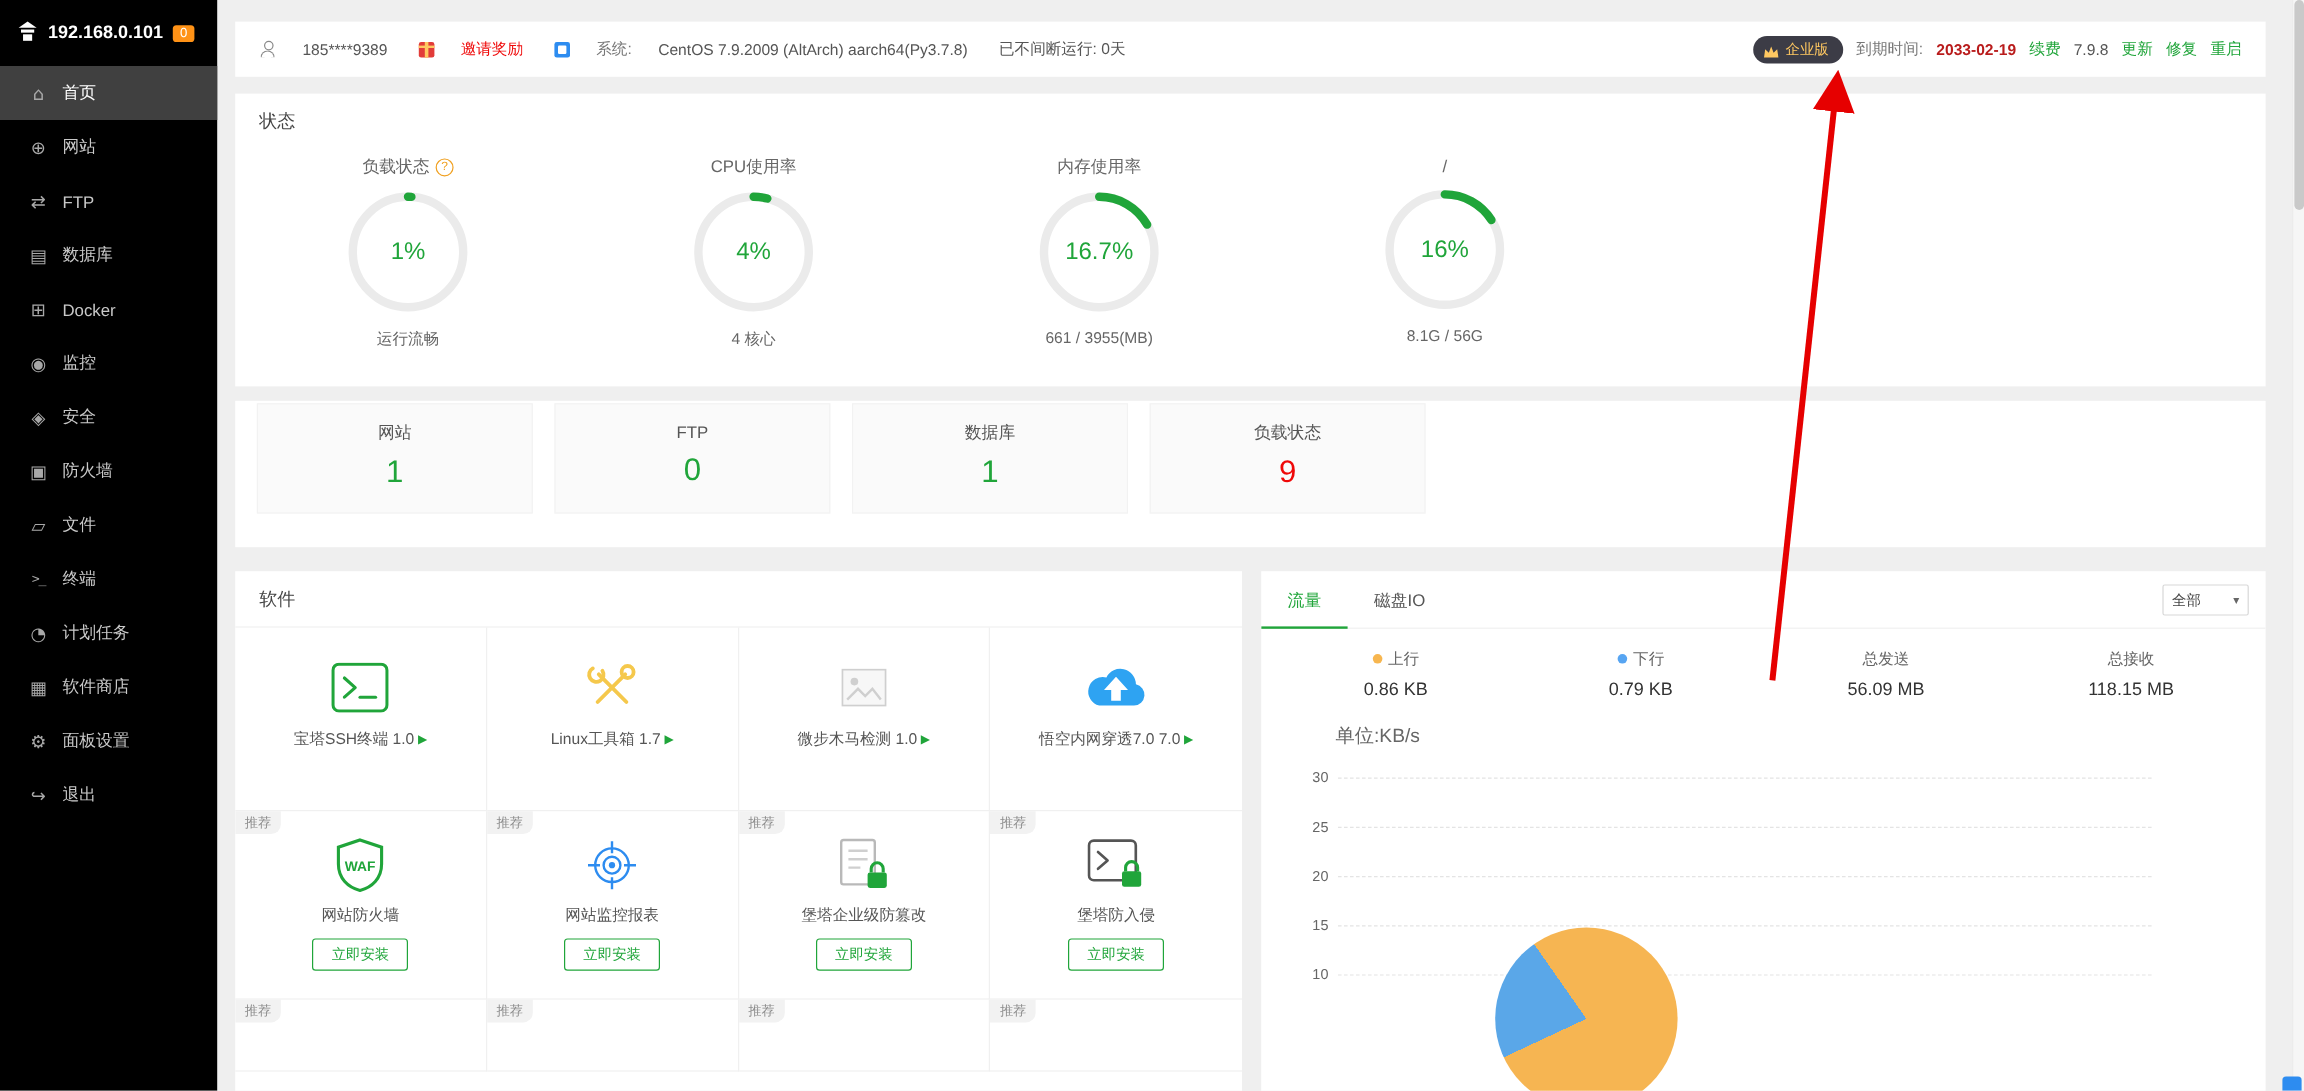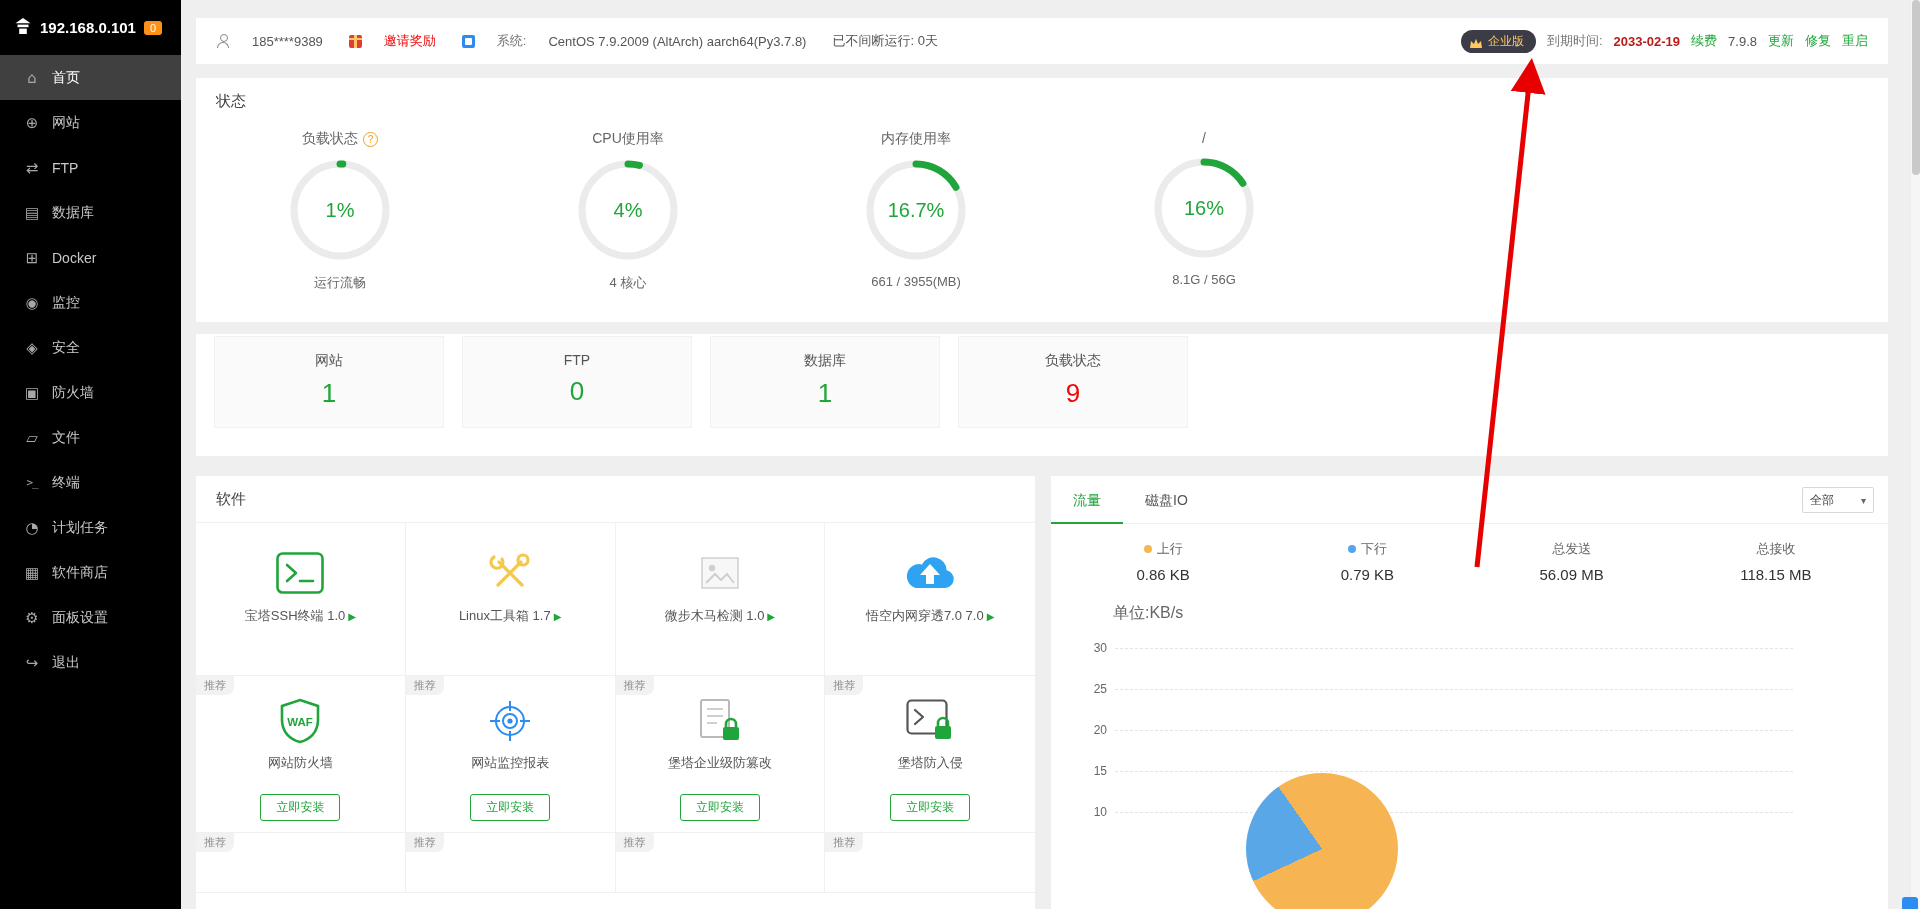--- a/index.html
+++ b/index.html
@@ -72,21 +72,21 @@
   .sw-cell { border-right:1px solid #f0f0f0; border-bottom:1px solid #f0f0f0; position:relative; display:flex; flex-direction:column; align-items:center; cursor:pointer; }
   .sw-cell:nth-child(4n) { border-right:none; }
   .sw-cell.r1 { height:153px; }
   .sw-cell.r2 { height:157px; }
   .sw-cell.r3 { height:60px; }
   .sw-icon { margin-top:26px; height:48px; display:flex; align-items:center; }
   .sw-cell.r2 .sw-icon { margin-top:22px; height:46px; }
   .sw-name { font-size:13px; color:#555; margin-top:10px; display:flex; align-items:center; gap:3px; }
   .play { color:#20a53a; font-size:10px; }
   .tag { position:absolute; top:0; left:0; background:#f2f2f2; color:#8c8c8c; font-size:11px; padding:2px 8px; border-bottom-right-radius:8px; }
-  .install-btn { margin-top:22px; border:1px solid #20a53a; background:#fff; color:#20a53a; font-size:12px; padding:4px 15px; border-radius:3px; cursor:pointer; }
+  .install-btn { margin-top:10px; border:1px solid #20a53a; background:#fff; color:#20a53a; font-size:12px; padding:4px 15px; border-radius:3px; cursor:pointer; }
 
   
   .tabbar { display:flex; align-items:center; height:48px; border-bottom:1px solid #f0f0f0; position:relative; }
   .tab { padding:0 22px; height:48px; line-height:48px; font-size:14px; color:#555; cursor:pointer; }
   .tab.active { color:#20a53a; border-bottom:2px solid #20a53a; }
   .filter { position:absolute; right:14px; top:11px; width:72px; height:26px; border:1px solid #d7d7d7; border-radius:2px; background:#fff; font-size:12px; color:#444; display:flex; align-items:center; justify-content:space-between; padding:0 7px; cursor:pointer; }
   .caret { color:#666; font-size:10px; }
   .stats { display:flex; padding:16px 10px 6px; }
   .stat { flex:1; display:flex; flex-direction:column; align-items:center; }
   .stat-label { font-size:13px; color:#666; display:flex; align-items:center; gap:5px; }

